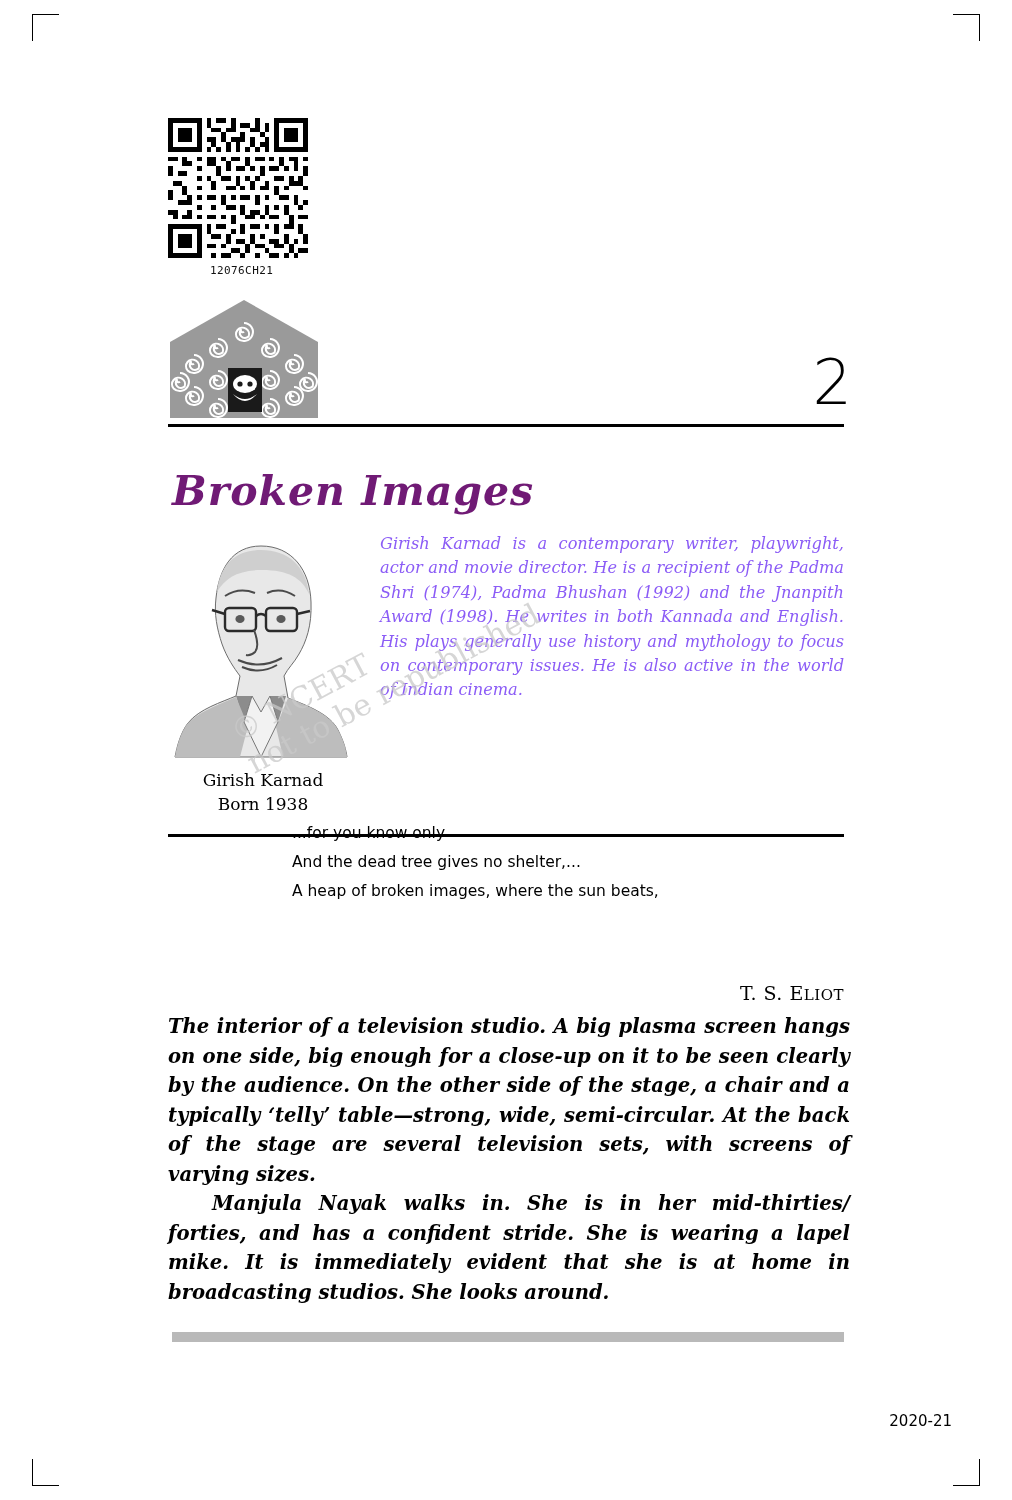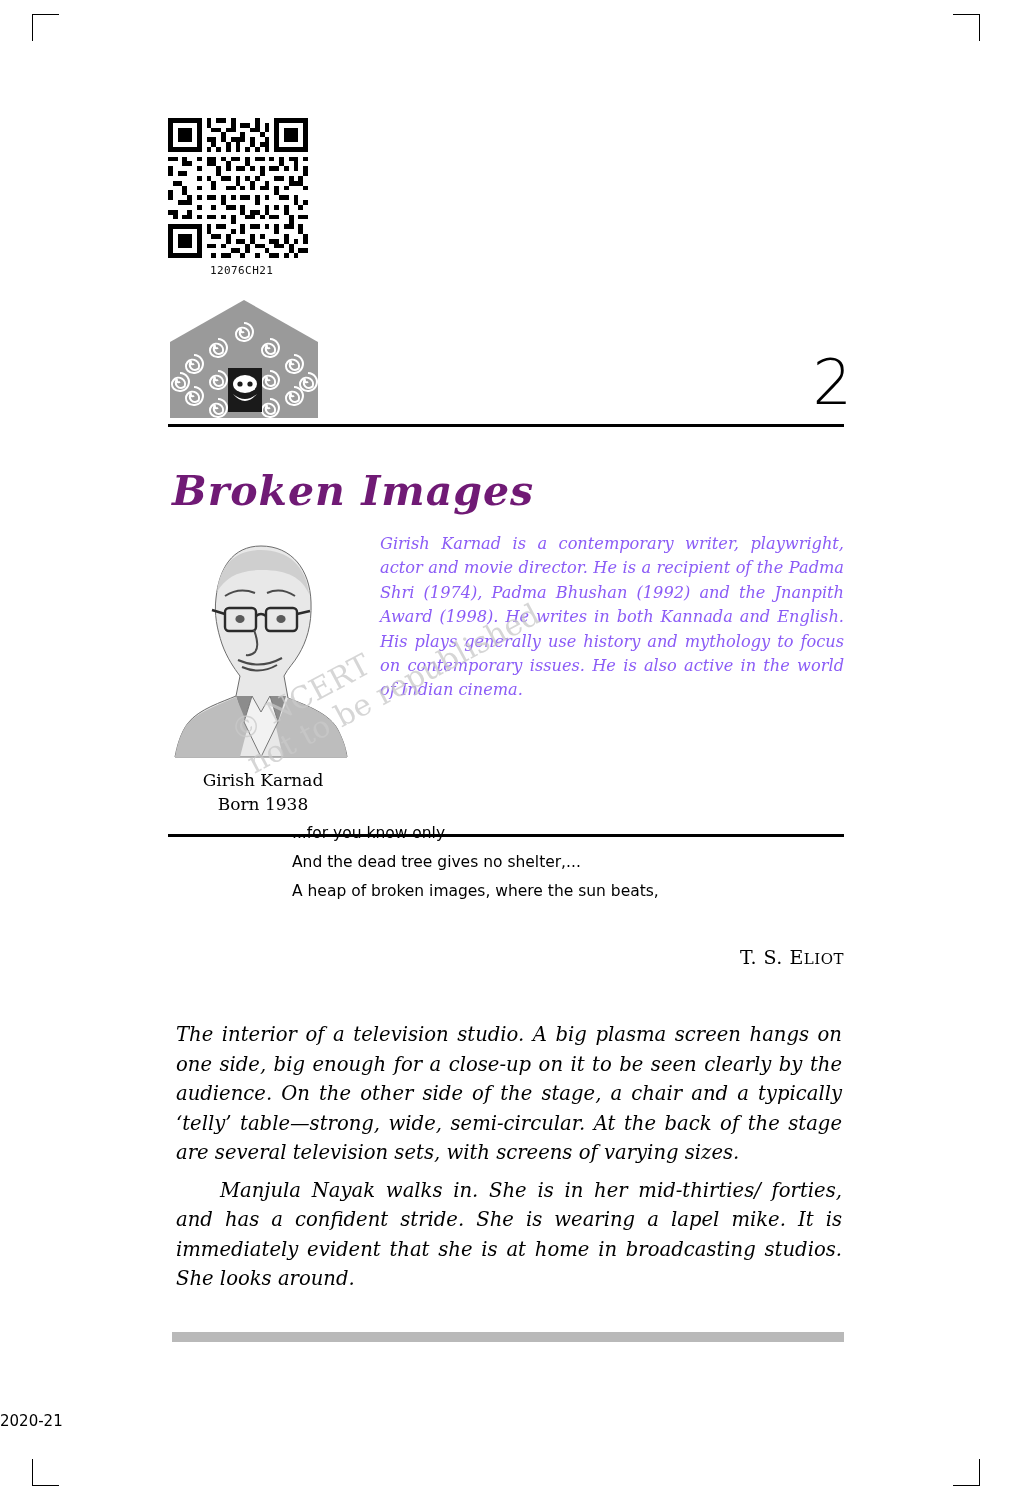--- a/index.html
+++ b/index.html
@@ -158,63 +158,65 @@
     position: absolute;
     top: 946px;
     left: 168px;
     width: 676px;
     text-align: right;
     font-family: "DejaVu Serif", serif;
   }
   .epigraph-author {
     font-size: 19px;
     letter-spacing: 0.5px;
+    margin-top: 36px;
   }
   .epigraph-author .sc { font-size: 15px; }
   .epigraph-work {
     font-style: italic;
     font-size: 18px;
     letter-spacing: 0.3px;
     margin-top: 2px;
   }
   .epigraph-work .sc { font-size: 14.5px; }
 
   
   .body-text {
     position: absolute;
     top: 1012px;
     left: 168px;
     width: 682px;
   }
   .body-text p {
-    margin: 8px;
+    margin: 0;
     font-family: "DejaVu Serif", serif;
     font-style: italic;
     font-size: 19.6px;
     line-height: 29.5px;
     text-align: justify;
     color: #000;
+    font-weight: bold;
   }
   .body-text p.indent { text-indent: 44px; }
 
   
   .footer-bar {
     position: absolute;
     top: 1332px;
     left: 172px;
     width: 672px;
     height: 10px;
     background: #b9b9b9;
   }
   .footer-year {
     position: absolute;
     top: 1412px;
     left: 0;
     width: 952px;
-    text-align: left;
+    text-align: right;
     font-family: "DejaVu Sans", sans-serif;
     font-size: 15px;
     color: #000;
   }
 
   
   .watermark {
     position: absolute;
     top: 560px;
     left: 300px;

